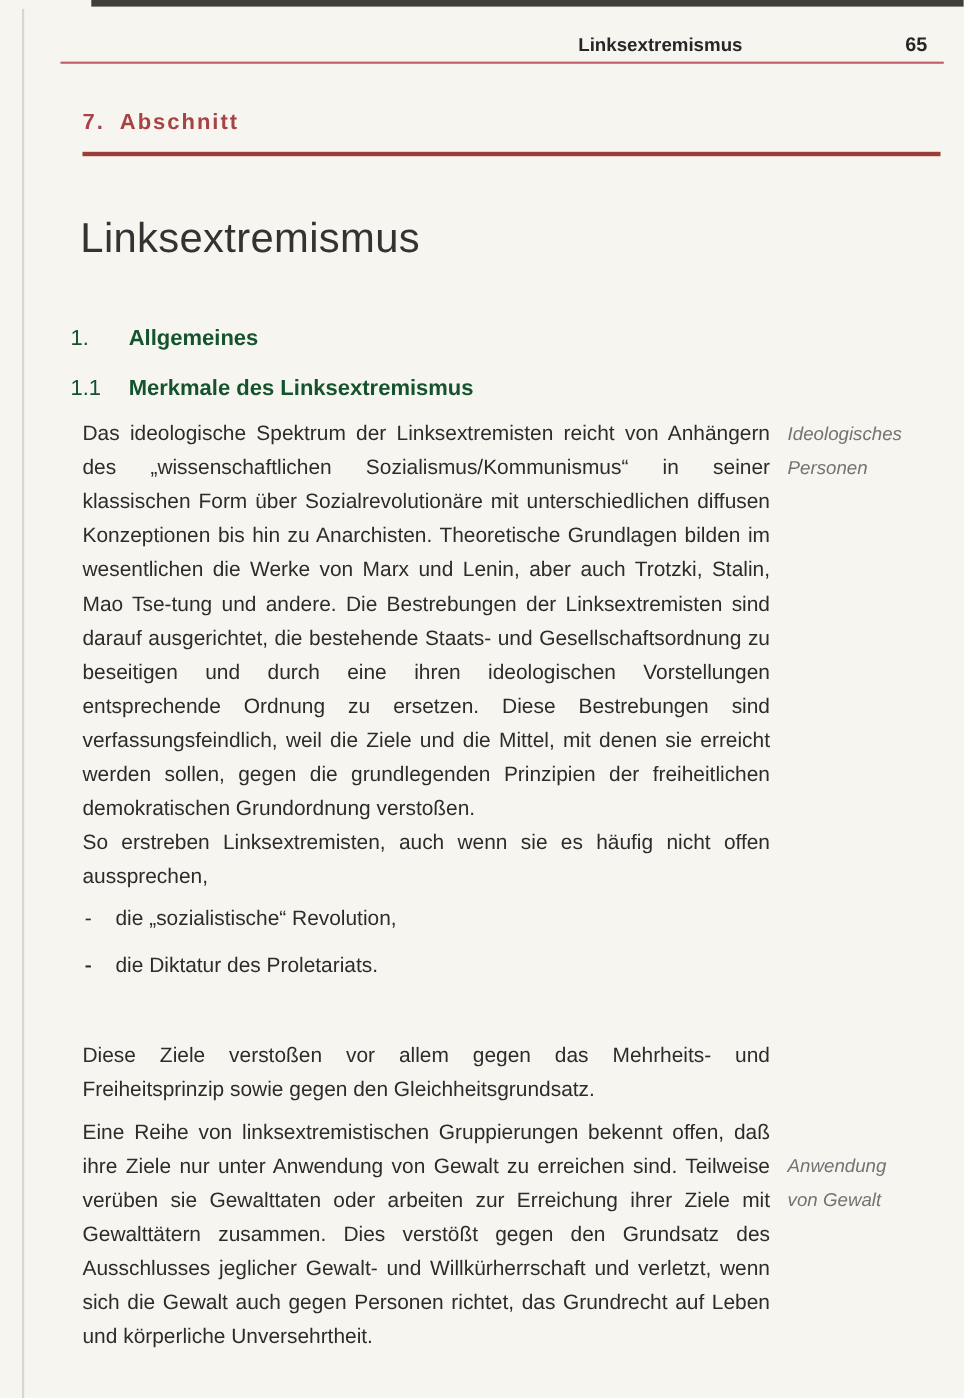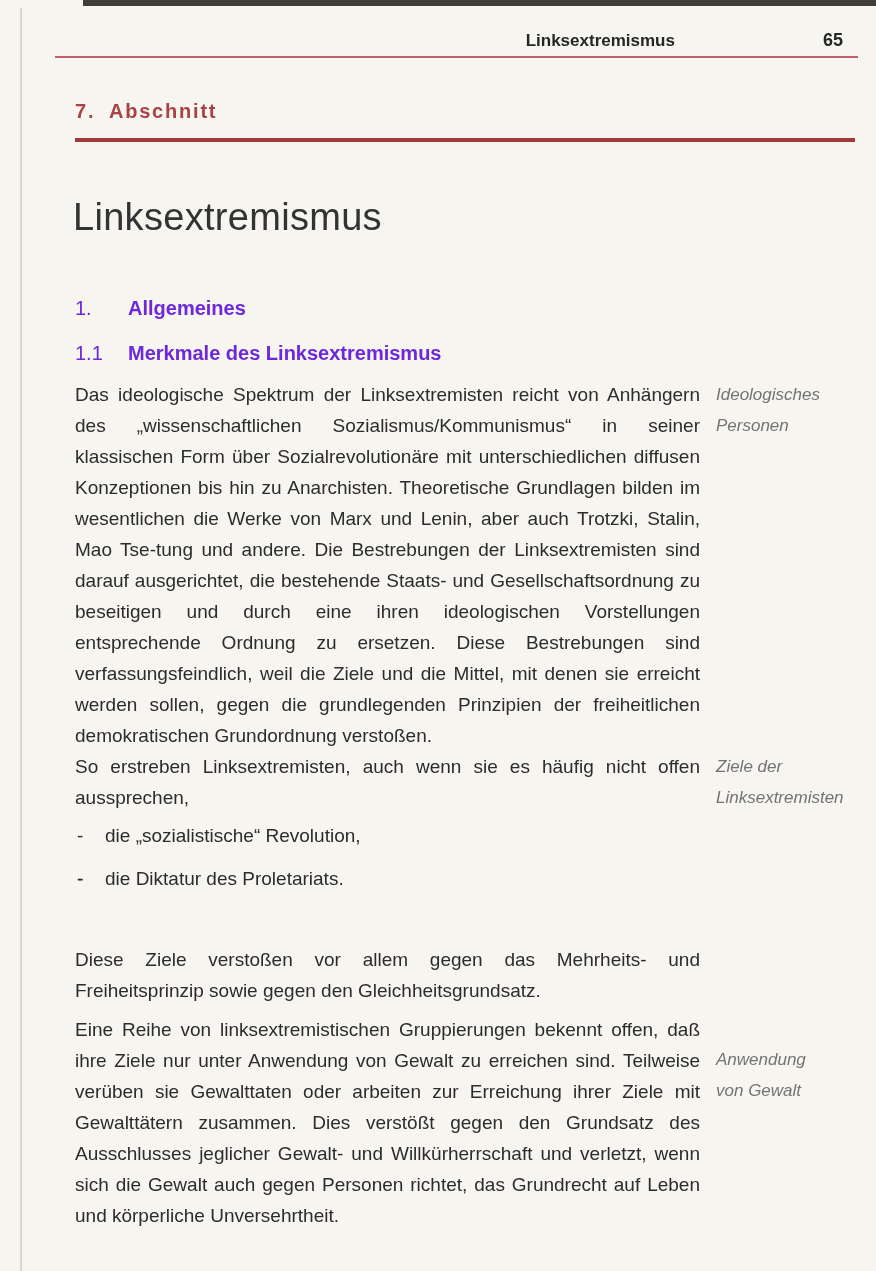--- a/index.html
+++ b/index.html
@@ -70,23 +70,23 @@
     position: absolute;
     top: 196px; left: 73px;
     font-size: 38px;
     font-weight: 400;
     color: #333333;
     letter-spacing: 0.3px;
   }
   
   .heading {
     position: absolute;
-    left: 75px;
+    left: 64px;
     font-size: 20px;
-    color: #6d28d9;
+    color: #14532d;
   }
   .heading .num {
     display: inline-block;
     width: 53px;
     font-weight: normal;
   }
   .heading .txt { font-weight: bold; }
   .h1 { top: 297px; }
   .h2 { top: 342px; }
   
@@ -159,24 +159,20 @@
   <div class="row row-para1">
     <div class="col-text">Das ideologische Spektrum der Linksextremisten reicht von Anhängern des „wissenschaftlichen Sozialismus/Kommunismus“ in seiner klassischen Form über Sozialrevolutionäre mit unterschiedlichen diffusen Konzeptionen bis hin zu Anarchisten. Theoretische Grundlagen bilden im wesentlichen die Werke von Marx und Lenin, aber auch Trotzki, Stalin, Mao Tse-tung und andere. Die Bestrebungen der Linksextremisten sind darauf ausgerichtet, die bestehende Staats- und Gesellschaftsordnung zu beseitigen und durch eine ihren ideologischen Vorstellungen entsprechende Ordnung zu ersetzen. Diese Bestrebungen sind verfassungsfeindlich, weil die Ziele und die Mittel, mit denen sie erreicht werden sollen, gegen die grundlegenden Prinzipien der freiheitlichen demokratischen Grundordnung verstoßen.</div>
     <div class="col-note">
       <span>Ideologisches</span>
       <span>Personen</span>
     </div>
   </div>
 
   <div class="row row-para2">
     <div class="col-text">So erstreben Linksextremisten, auch wenn sie es häufig nicht offen aussprechen,</div>
-    <div class="col-note">
-      <span>Ziele der</span>
-      <span>Linksextremisten</span>
-    </div>
   </div>
 
   <div class="list-block">
     <p class="list-item">
       <span class="list-bullet">-</span>
       <span>die „sozialistische“ Revolution,</span>
     </p>
     <p class="list-item">
       <span class="list-bullet">-</span>
     </p>

